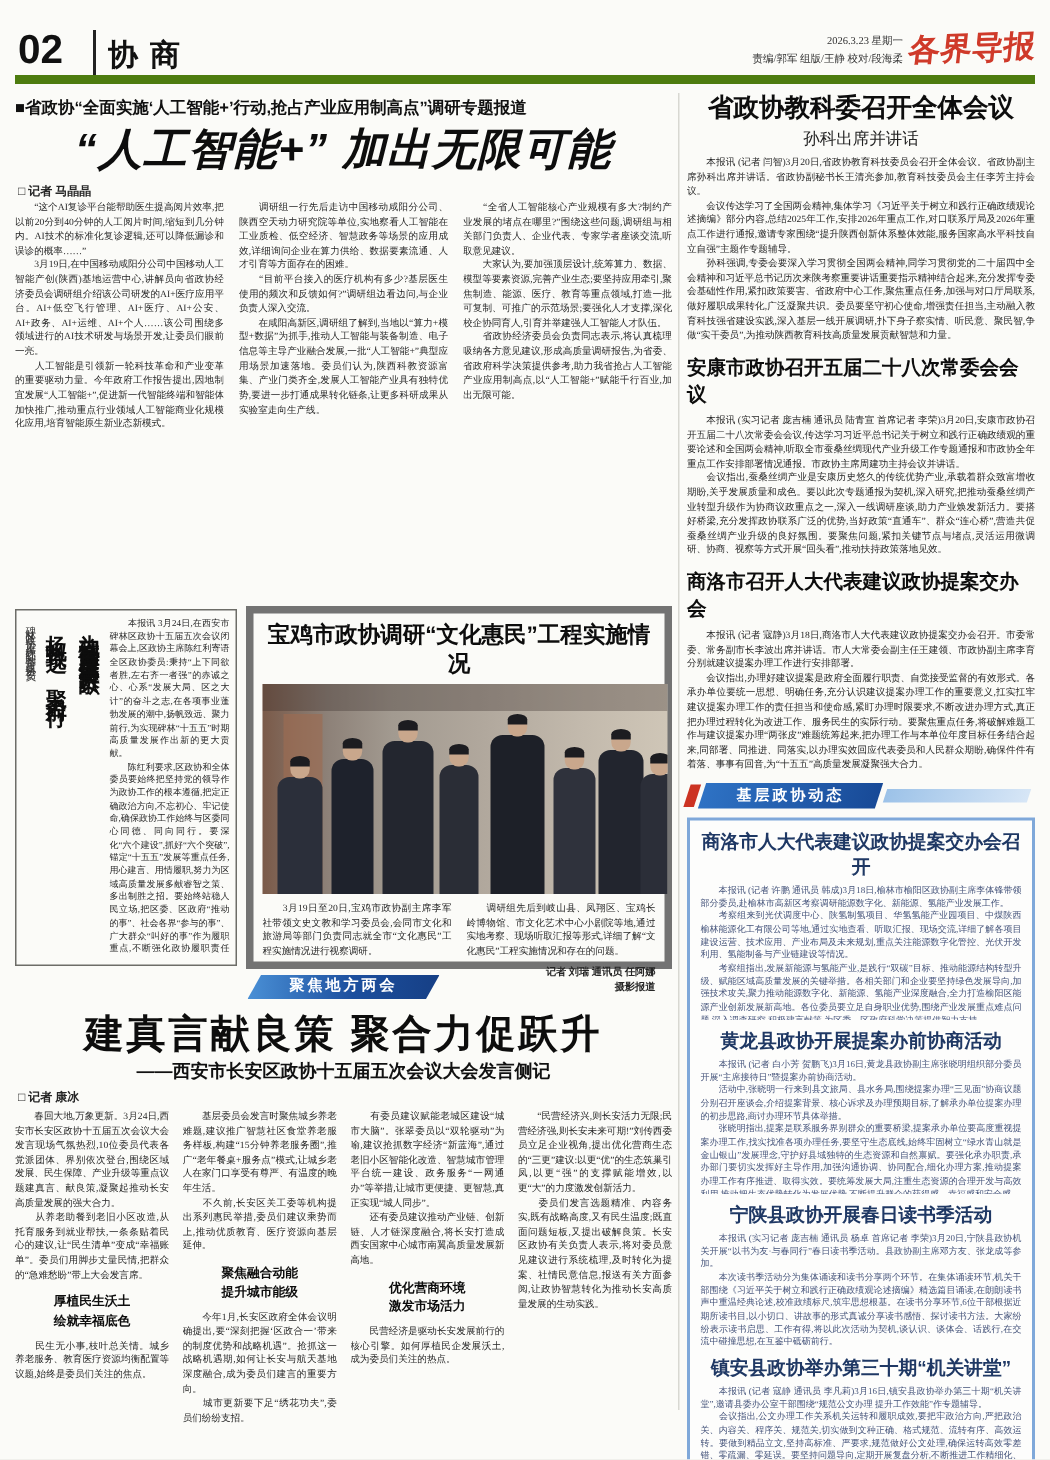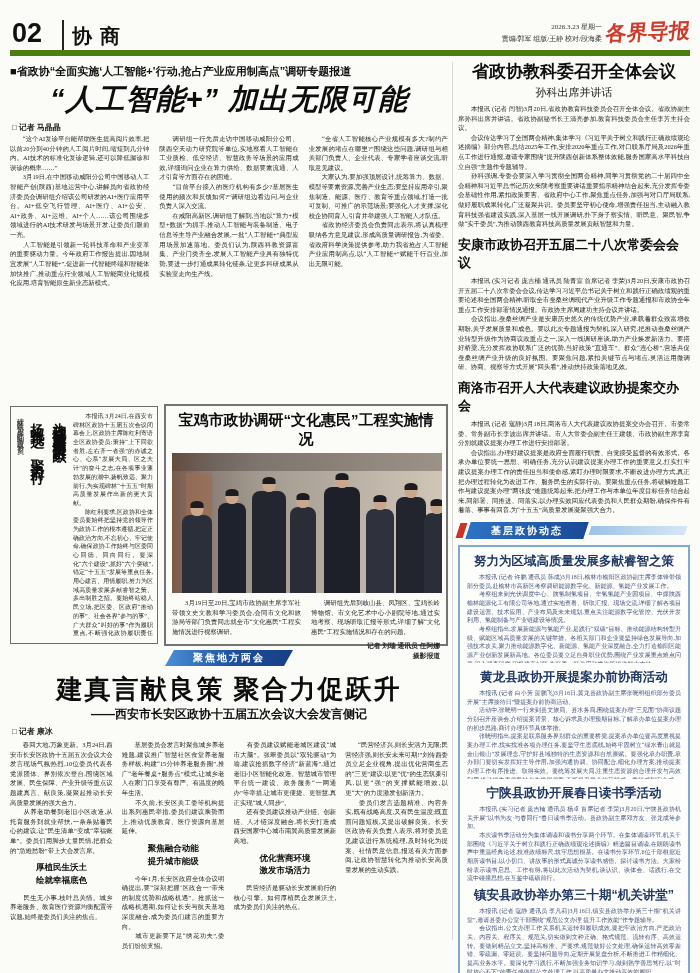--- a/index.html
+++ b/index.html
@@ -27,21 +27,21 @@
               display:flex; gap:10px; }
   .bodycol{ flex:1 1 0; font-size:6.4px; line-height:1.5; text-align:justify; white-space:pre-line; overflow:hidden; }
   
   .mid-band{ position:absolute; left:0; top:344px; width:438px; height:242px; }
   .beilin-box{ position:absolute; left:0; top:2px; width:148px; height:238px; border:1px solid #6d6d68; padding:5px 4px; display:flex; gap:4px; overflow:hidden; }
   .vtext{ writing-mode:vertical-rl; text-orientation:upright; }
   .beilin-sub{ font-size:7px; color:#333; letter-spacing:2px; height:100%; }
   .beilin-t1{ font-family:"Liberation Sans",sans-serif; font-size:14px; font-weight:900; letter-spacing:4px; color:#0d0d0d; height:100%; }
   .beilin-t2{ font-family:"Liberation Sans",sans-serif; font-size:14px; font-weight:900; letter-spacing:2px; color:#0d0d0d; height:100%; }
   .beilin-body{ flex:1; font-size:6px; line-height:1.45; text-align:justify; white-space:pre-line; overflow:hidden; }
-  .photo-box{ position:absolute; left:154px; top:0; width:284px; height:242px; border:2px solid #737373; padding:5px 6px; }
+  .photo-box{ position:absolute; left:154px; top:0; width:284px; height:242px; border:5px solid #737373; padding:5px 6px; }
   .photo-title{ text-align:center; font-family:"Liberation Sans",sans-serif; font-size:15px; font-weight:900; color:#0d0d0d; margin-bottom:4px; }
   .news-photo{ position:relative; width:270px; height:140px; margin:0 auto; overflow:hidden;
     background:linear-gradient(90deg,#7a5a49 0%,#8d8178 16%,#a29a90 32%,#b1a89d 55%,#c2b9ac 78%,#cfc6b7 100%); }
   .news-photo .strip{ position:absolute; left:0; top:0; width:100%; height:18px; background:rgba(60,50,45,.35); }
   .news-photo .door{ position:absolute; left:14px; top:20px; width:26px; height:120px; background:#9c6b52; opacity:.65; }
   .person{ position:absolute; bottom:-6px; border-radius:8px 8px 0 0; background:#20242f; }
   .person .head{ position:absolute; left:50%; transform:translateX(-50%); top:-13px; width:13px; height:14px; border-radius:50% 50% 45% 45%; background:#c9a78c; }
   .person .head::before{ content:""; position:absolute; left:0; top:-1px; width:13px; height:7px; border-radius:50% 50% 0 0; background:#1c1c20; }
   .photo-caption{ margin-top:5px; column-count:2; column-gap:10px; font-size:6.4px; line-height:1.5; text-align:justify; white-space:pre-line; height:42px; overflow:hidden; }
   .photo-credit{ text-align:right; font-size:6.8px; font-weight:bold; line-height:1.5; white-space:pre-line; margin-top:1px; }
@@ -215,21 +215,21 @@
     </div>
 
     <div class="gr-banner">
       <div class="gr-red"></div>
       <div class="gr-blue"><span>基层政协动态</span></div>
       <div class="gr-tail"></div>
     </div>
 
     <div class="gr-box">
       <div class="g-art">
-        <div class="g-title">努力为区域高质量发展多献睿智之策</div>
+        <div class="g-title">商洛市人大代表建议政协提案交办会召开</div>
         <div class="g-body" style="max-height:90px;">　　本报讯 (记者 许鹏 通讯员 韩成)3月18日,榆林市榆阳区政协副主席李体锋带领部分委员,赴榆林市高新区考察调研能源数字化、新能源、氢能产业发展工作。
 　　考察组来到光伏调度中心、陕氢制氢项目、华氢氢能产业园项目、中煤陕西榆林能源化工有限公司等地,通过实地查看、听取汇报、现场交流,详细了解各项目建设运营、技术应用、产业布局及未来规划,重点关注能源数字化管控、光伏开发利用、氢能制备与产业链建设等情况。
 　　考察组指出,发展新能源与氢能产业,是践行“双碳”目标、推动能源结构转型升级、赋能区域高质量发展的关键举措。各相关部门和企业要坚持绿色发展导向,加强技术攻关,聚力推动能源数字化、新能源、氢能产业深度融合,全力打造榆阳区能源产业创新发展新高地。各位委员要立足自身职业优势,围绕产业发展重点难点问题,深入调查研究,积极建言献策,为区委、区政府科学决策提供智力支持。</div>
       </div>
       <div class="g-art">
         <div class="g-title">黄龙县政协开展提案办前协商活动</div>
         <div class="g-body" style="max-height:90px;">　　本报讯 (记者 白小芳 贺鹏飞)3月16日,黄龙县政协副主席张晓明组织部分委员开展“主席接待日”暨提案办前协商活动。
 　　活动中,张晓明一行来到县文旅局、县水务局,围绕提案办理“三见面”协商议题分别召开座谈会,介绍提案背景、核心诉求及办理预期目标,了解承办单位提案办理的初步思路,商讨办理环节具体举措。
 　　张晓明指出,提案是联系服务界别群众的重要桥梁,提案承办单位要高度重视提案办理工作,找实找准各项办理任务,要坚守生态底线,始终牢固树立“绿水青山就是金山银山”发展理念,守护好县域独特的生态资源和自然禀赋。要强化承办职责,承办部门要切实发挥好主导作用,加强沟通协调、协同配合,细化办理方案,推动提案办理工作有序推进、取得实效。要统筹发展大局,注重生态资源的合理开发与高效利用,推动把生态优势转化为发展优势,不断提升群众的获得感、幸福感和安全感。</div>
       </div>

